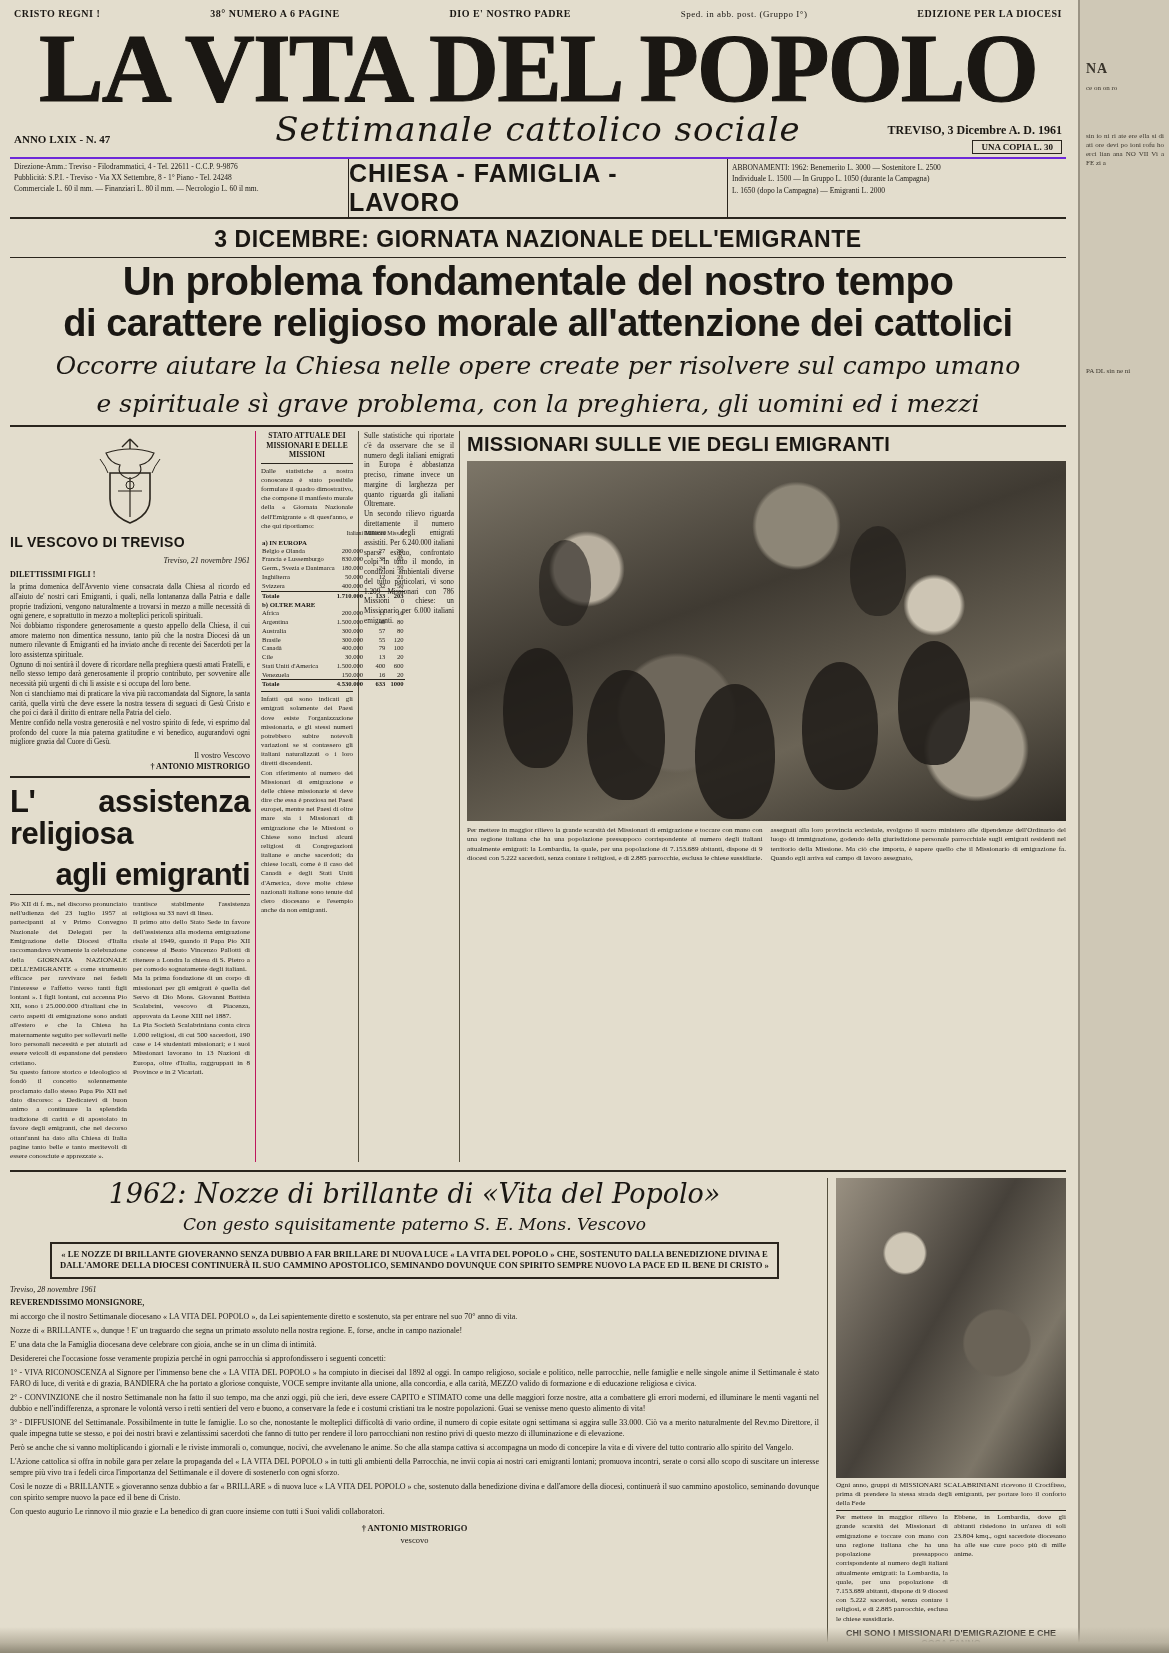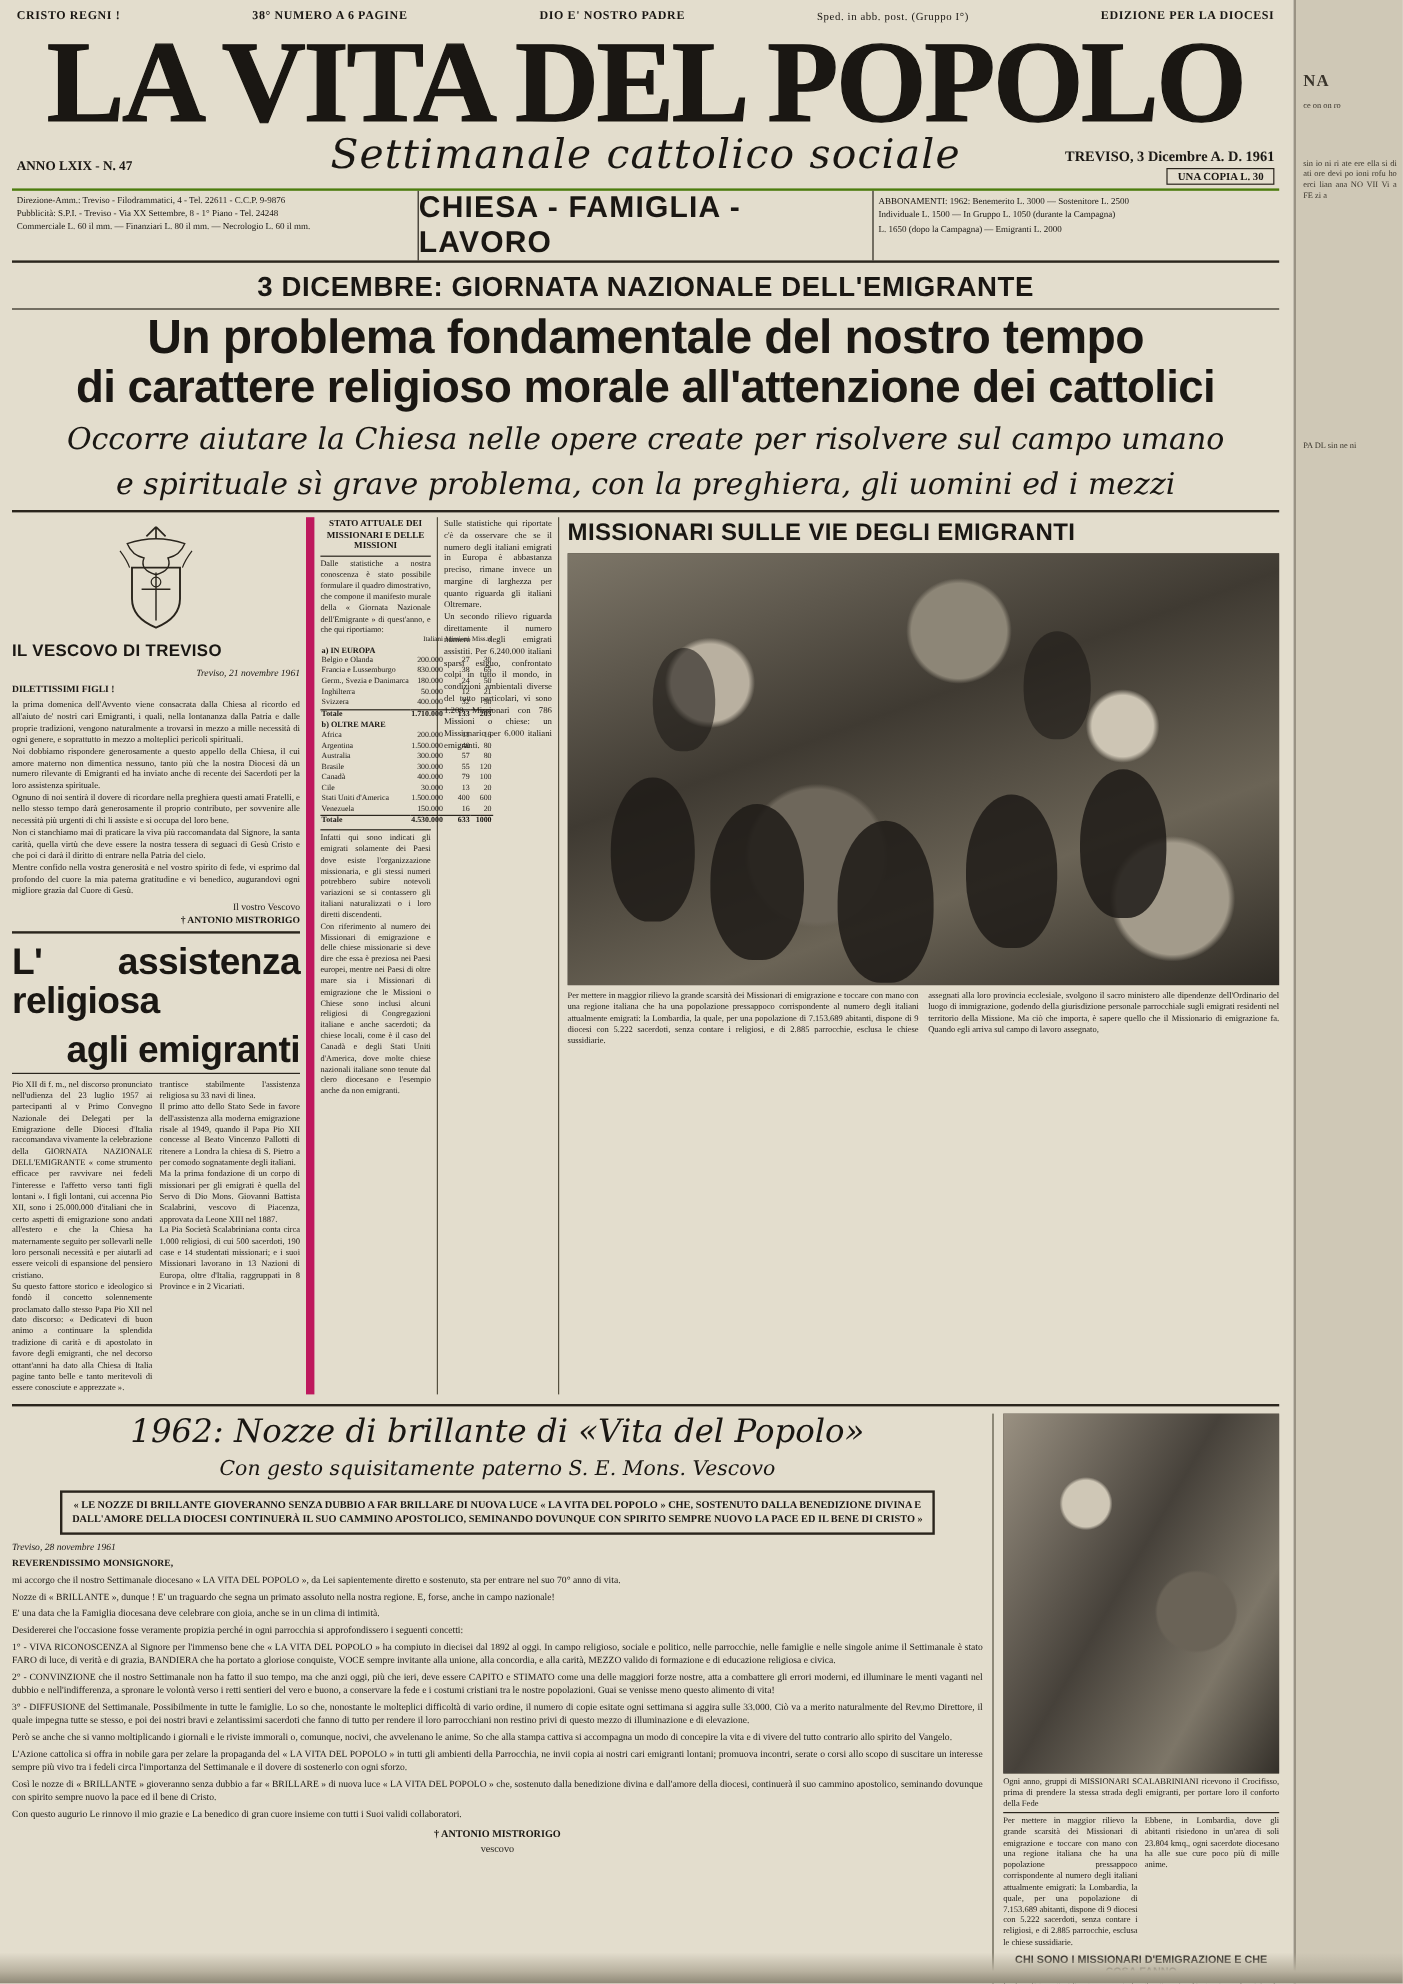--- a/index.html
+++ b/index.html
@@ -17,34 +17,34 @@
   .topline .c{font-weight:bold;}
   .topline .sped{font-weight:normal;font-size:9px;}
   .logo{font-family:"Liberation Serif",serif;font-weight:bold;font-size:97px;line-height:.95;letter-spacing:-2px;text-align:center;margin:2px 0 0 0;-webkit-text-stroke:1px #17140f;}
   .subtitle{text-align:center;font-family:"DejaVu Serif",serif;font-style:italic;font-size:34px;letter-spacing:1px;margin-top:-6px;}
   .annorow{display:flex;justify-content:space-between;align-items:center;font-size:11px;font-weight:bold;margin-top:-26px;padding:0 4px;}
   .annorow .right{text-align:right;font-size:12px;}
   .copybox{border:1px solid #2a251d;display:inline-block;padding:1px 8px;font-size:9px;margin-top:2px;}
   hr.rule{border:0;border-top:2px solid #2a251d;margin:4px 0 0 0;}
   hr.thin{border:0;border-top:1px solid #2a251d;margin:2px 0;}
 
-  .bandrow{display:flex;align-items:stretch;border-top:2px solid #4d7c0f;border-bottom:2px solid #2a251d;margin-top:3px;}
+  .bandrow{display:flex;align-items:stretch;border-top:2px solid #6d28d9;border-bottom:2px solid #2a251d;margin-top:3px;}
   .band-l{width:330px;font-size:7.5px;line-height:1.45;padding:3px 4px;border-right:1px solid #2a251d;}
   .band-c{flex:1;display:flex;align-items:center;justify-content:center;font-family:"Liberation Sans",sans-serif;font-weight:bold;font-size:25px;letter-spacing:1px;border-right:1px solid #2a251d;}
   .band-r{width:330px;font-size:7.5px;line-height:1.5;padding:3px 4px;text-align:left;}
 
   .occasion{text-align:center;font-family:"Liberation Sans",sans-serif;font-weight:bold;font-size:23px;letter-spacing:.5px;margin:7px 0 4px 0;}
   .head1{font-family:"Liberation Sans",sans-serif;font-weight:bold;font-size:40px;letter-spacing:-.5px;text-align:center;line-height:1.06;}
   .head2{font-family:"Liberation Sans",sans-serif;font-weight:bold;font-size:38px;letter-spacing:-.5px;text-align:center;line-height:1.06;}
   .deck{font-family:"DejaVu Serif",serif;font-style:italic;font-size:25px;text-align:center;line-height:1.25;margin-top:7px;}
 
   
   .grid{display:flex;gap:0;margin-top:6px;border-top:2px solid #2a251d;padding-top:4px;}
   .col{font-size:7.3px;line-height:1.33;text-align:justify;}
-  .c1{width:240px;padding-right:5px;border-right:7px solid #be185d;}
+  .c1{width:240px;padding-right:5px;border-right:1px solid #be185d;}
   .c2{width:92px;padding:0 5px;border-right:1px solid #55503f;}
   .c3{width:90px;padding:0 5px;border-right:1px solid #55503f;}
   .c4{flex:1;padding-left:7px;}
 
   .crest{width:88px;height:96px;margin:2px auto 4px auto;position:relative;}
   .crest svg{display:block;}
   .bishop-title{font-family:"Liberation Sans",sans-serif;font-weight:bold;font-size:14px;letter-spacing:.3px;margin:2px 0 4px 0;}
   .dateline{text-align:right;font-size:8px;font-style:italic;margin-bottom:3px;}
   .salut{font-weight:bold;font-size:8px;margin-bottom:2px;}
   .sig{text-align:right;font-size:8px;margin-top:4px;line-height:1.3;}

